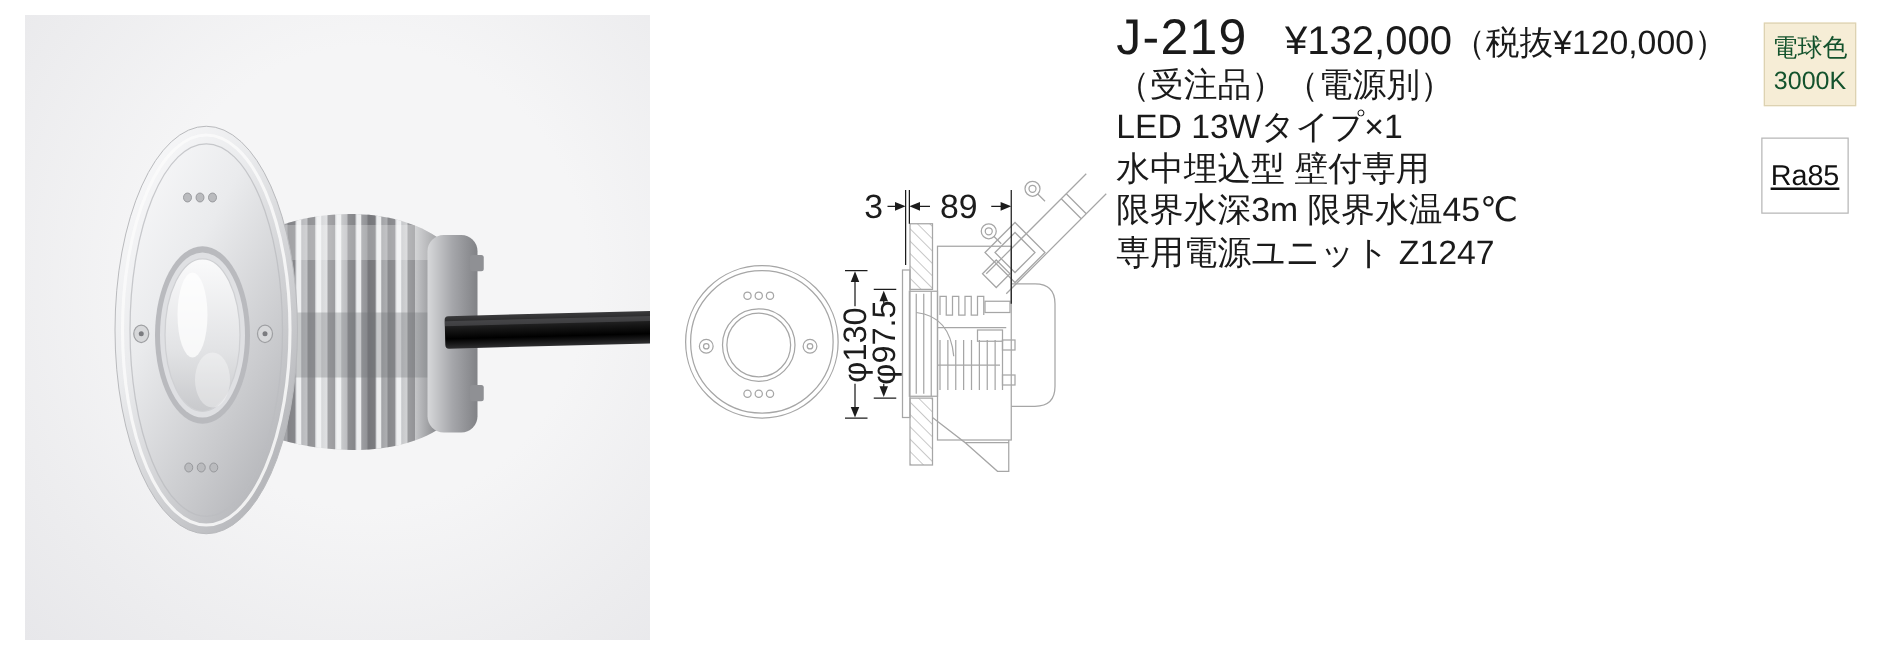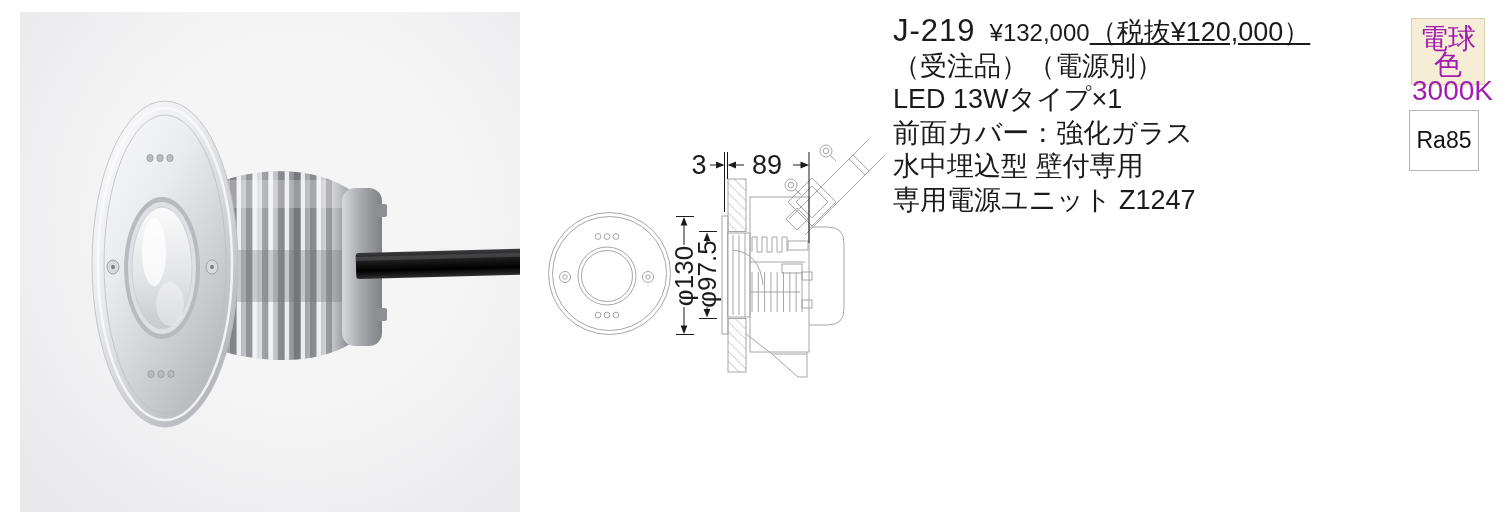--- a/index.html
+++ b/index.html
@@ -14,35 +14,35 @@
     overflow:hidden;
   }
   .photo svg{display:block;}
   
   .drawing{position:absolute;left:540px;top:125px;width:352px;height:282px;}
   .drawing text{font-family:"Liberation Sans","DejaVu Sans",sans-serif;fill:#1c1c1c;}
   
   .specs{position:absolute;left:893px;top:14px;width:520px;}
   .spec-line{font-size:27px;line-height:33.5px;white-space:nowrap;letter-spacing:0;}
   .title-line{display:flex;align-items:baseline;line-height:33.5px;white-space:nowrap;}
-  .model{font-size:31px;letter-spacing:1px;margin-right:14px;}
-  .price{font-size:24px;}
-  .price-note{font-size:27px;text-decoration:underline;}
+  .model{font-size:40px;letter-spacing:1px;margin-right:30px;}
+  .price{font-size:32px;}
+  .price-note{font-size:27px;}
   sup{font-size:15px;line-height:0;}
   
   .badge{position:absolute;box-sizing:border-box;text-align:center;}
   .badge-colortemp{
     left:1411px;top:18px;width:74px;height:67px;
     background:#f6edd6;border:1px solid #ddd2b2;
-    font-size:28px;line-height:26px;padding-top:7px;color:#a21caf;
+    font-size:20px;line-height:26px;padding-top:7px;color:#14532d;
   }
   .badge-cri{
     left:1409px;top:110px;width:70px;height:61px;
     background:#ffffff;border:1px solid #b7b7b7;
-    font-size:23px;line-height:59px;color:#111;
+    font-size:23px;line-height:59px;color:#111;text-decoration:underline;
   }
 </style>
 </head>
 <body>
 
 <div class="photo">
   <svg width="500" height="500" viewBox="0 0 500 500">
     <defs>
       <linearGradient id="metalH" x1="0" y1="0" x2="1" y2="0">
         <stop offset="0" stop-color="#9a9b9f"></stop>
@@ -228,22 +228,22 @@
 </div>
 
 <div class="specs">
   <div class="title-line">
     <span class="model">J-219</span>
     <span class="price">¥132,000</span>
     <span class="price-note">（税抜¥120,000）</span>
   </div>
   <div class="spec-line">（受注品）（電源別）</div>
   <div class="spec-line">LED 13Wタイプ×1</div>
-  <div class="spec-line">前面カバー：強化ガラス</div>
   <div class="spec-line">水中埋込型 壁付専用</div>
+  <div class="spec-line">限界水深3m 限界水温45℃</div>
   <div class="spec-line">専用電源ユニット Z1247</div>
 </div>
 
 <div class="badge badge-colortemp">
   <div>電球色</div>
   <div>3000K</div>
 </div>
 <div class="badge badge-cri">
   <span>Ra85</span>
 </div>

